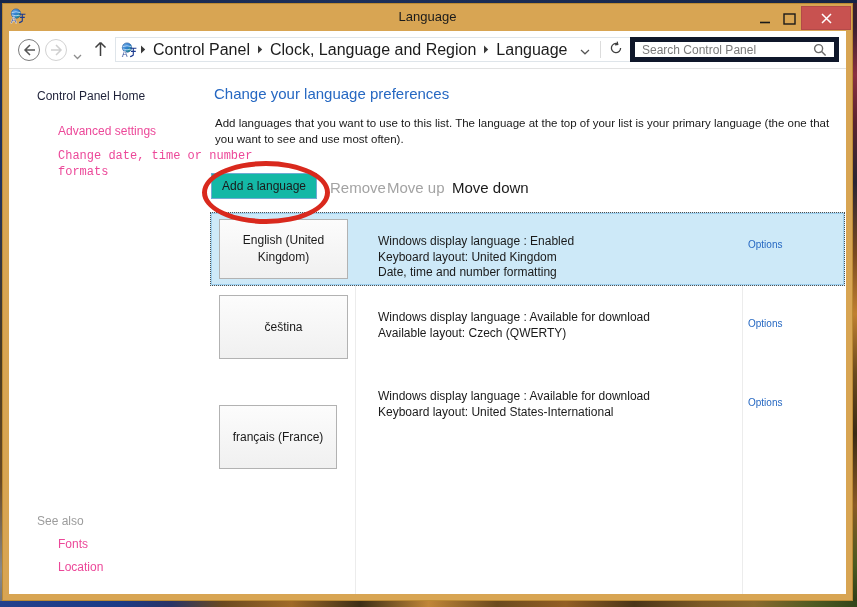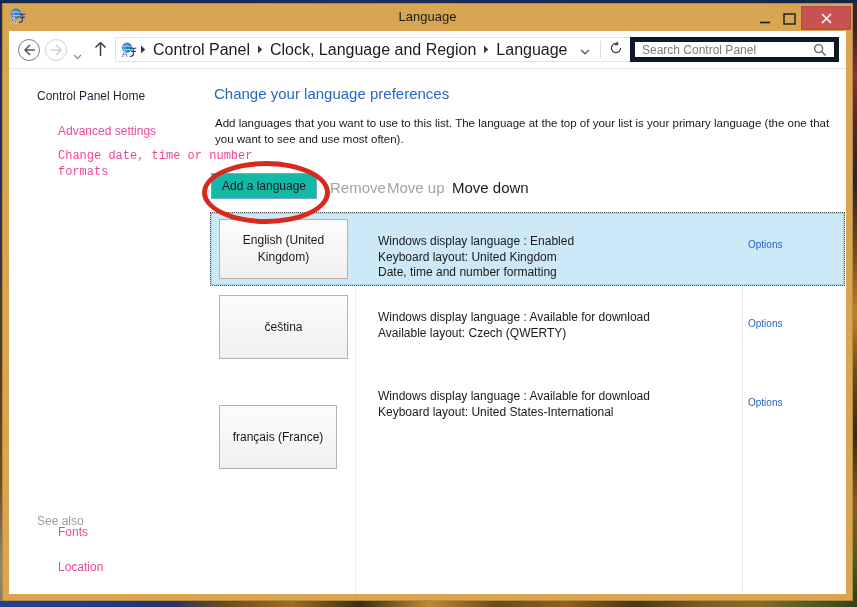--- a/index.html
+++ b/index.html
@@ -46,21 +46,21 @@
   
   .client{position:absolute;left:7px;top:66px;width:837px;height:525px;background:#fff;}
 
   
   .side-item{position:absolute;left:28px;font-size:12px;white-space:nowrap;cursor:default;}
   .side-home{top:20px;color:#1e2138;}
   .side-link{color:#ec4899;cursor:pointer;margin-left:21px;}
   .side-adv{top:55px;}
   .side-date{top:79px;width:200px;white-space:normal;line-height:16px;font-family:Liberation Mono, monospace;}
   .side-seealso{top:445px;color:#9c9c9c;}
-  .side-fonts{top:456px;}
+  .side-fonts{top:468px;}
   .side-loc{top:491px;}
 
   
   .heading{position:absolute;left:205px;top:16px;font-size:15px;color:#2668c2;}
   .desc{position:absolute;left:206px;top:46px;width:631px;font-size:11.5px;line-height:16px;color:#191919;}
 
   .tb-add{position:absolute;left:202px;top:104px;width:106px;height:26px;background:#14b8a6;border:1px solid #70aad4;box-sizing:border-box;display:flex;align-items:center;justify-content:center;font-size:12px;color:#1a1a1a;cursor:pointer;}
   .tb-item{position:absolute;top:110px;font-size:15px;white-space:nowrap;}
   .tb-remove{left:321px;color:#a3a3a3;}
   .tb-moveup{left:378px;color:#a3a3a3;}

